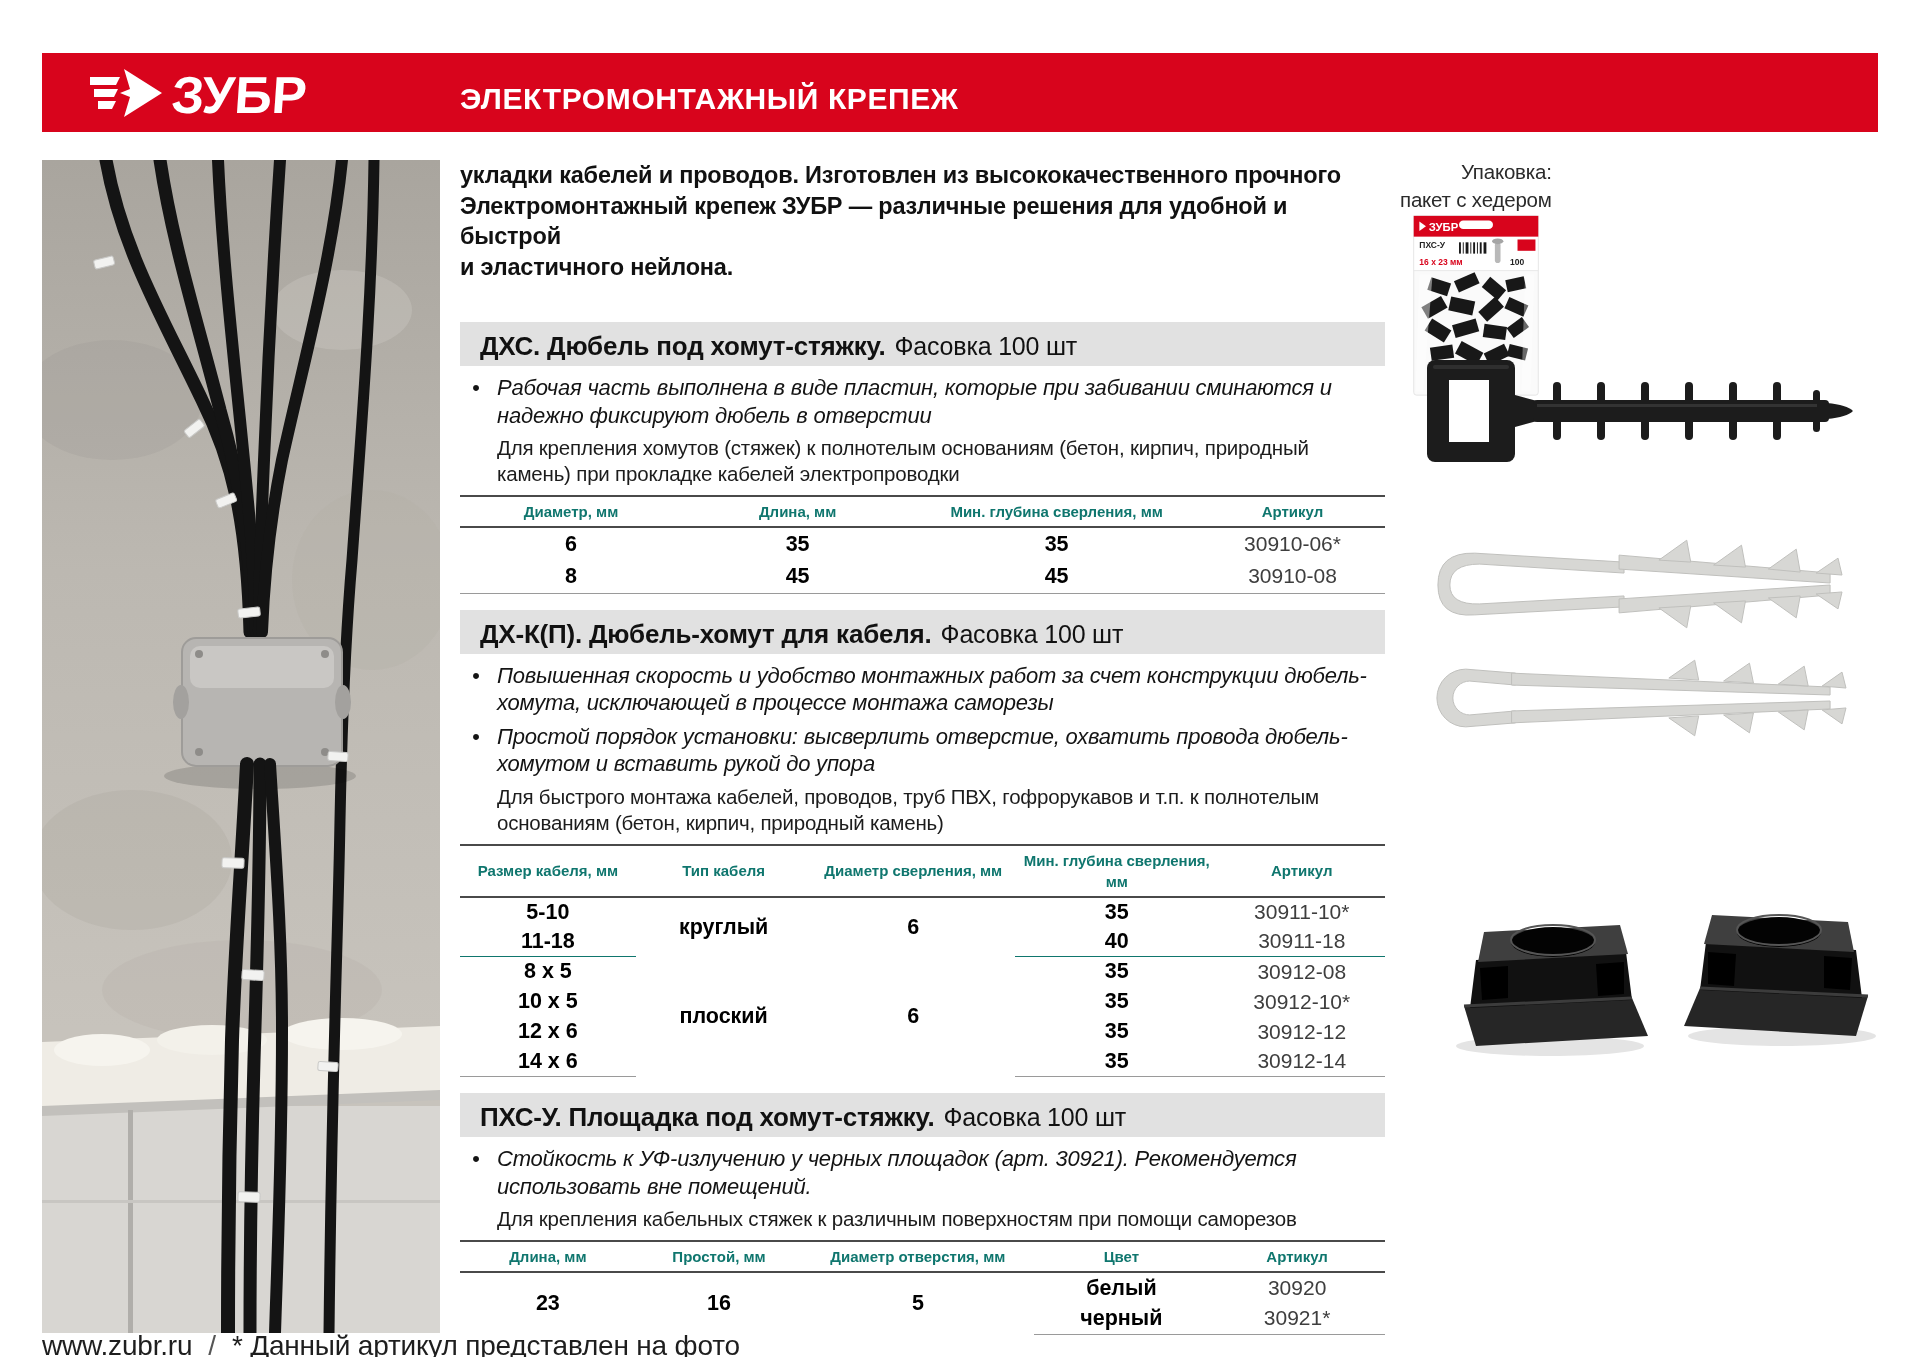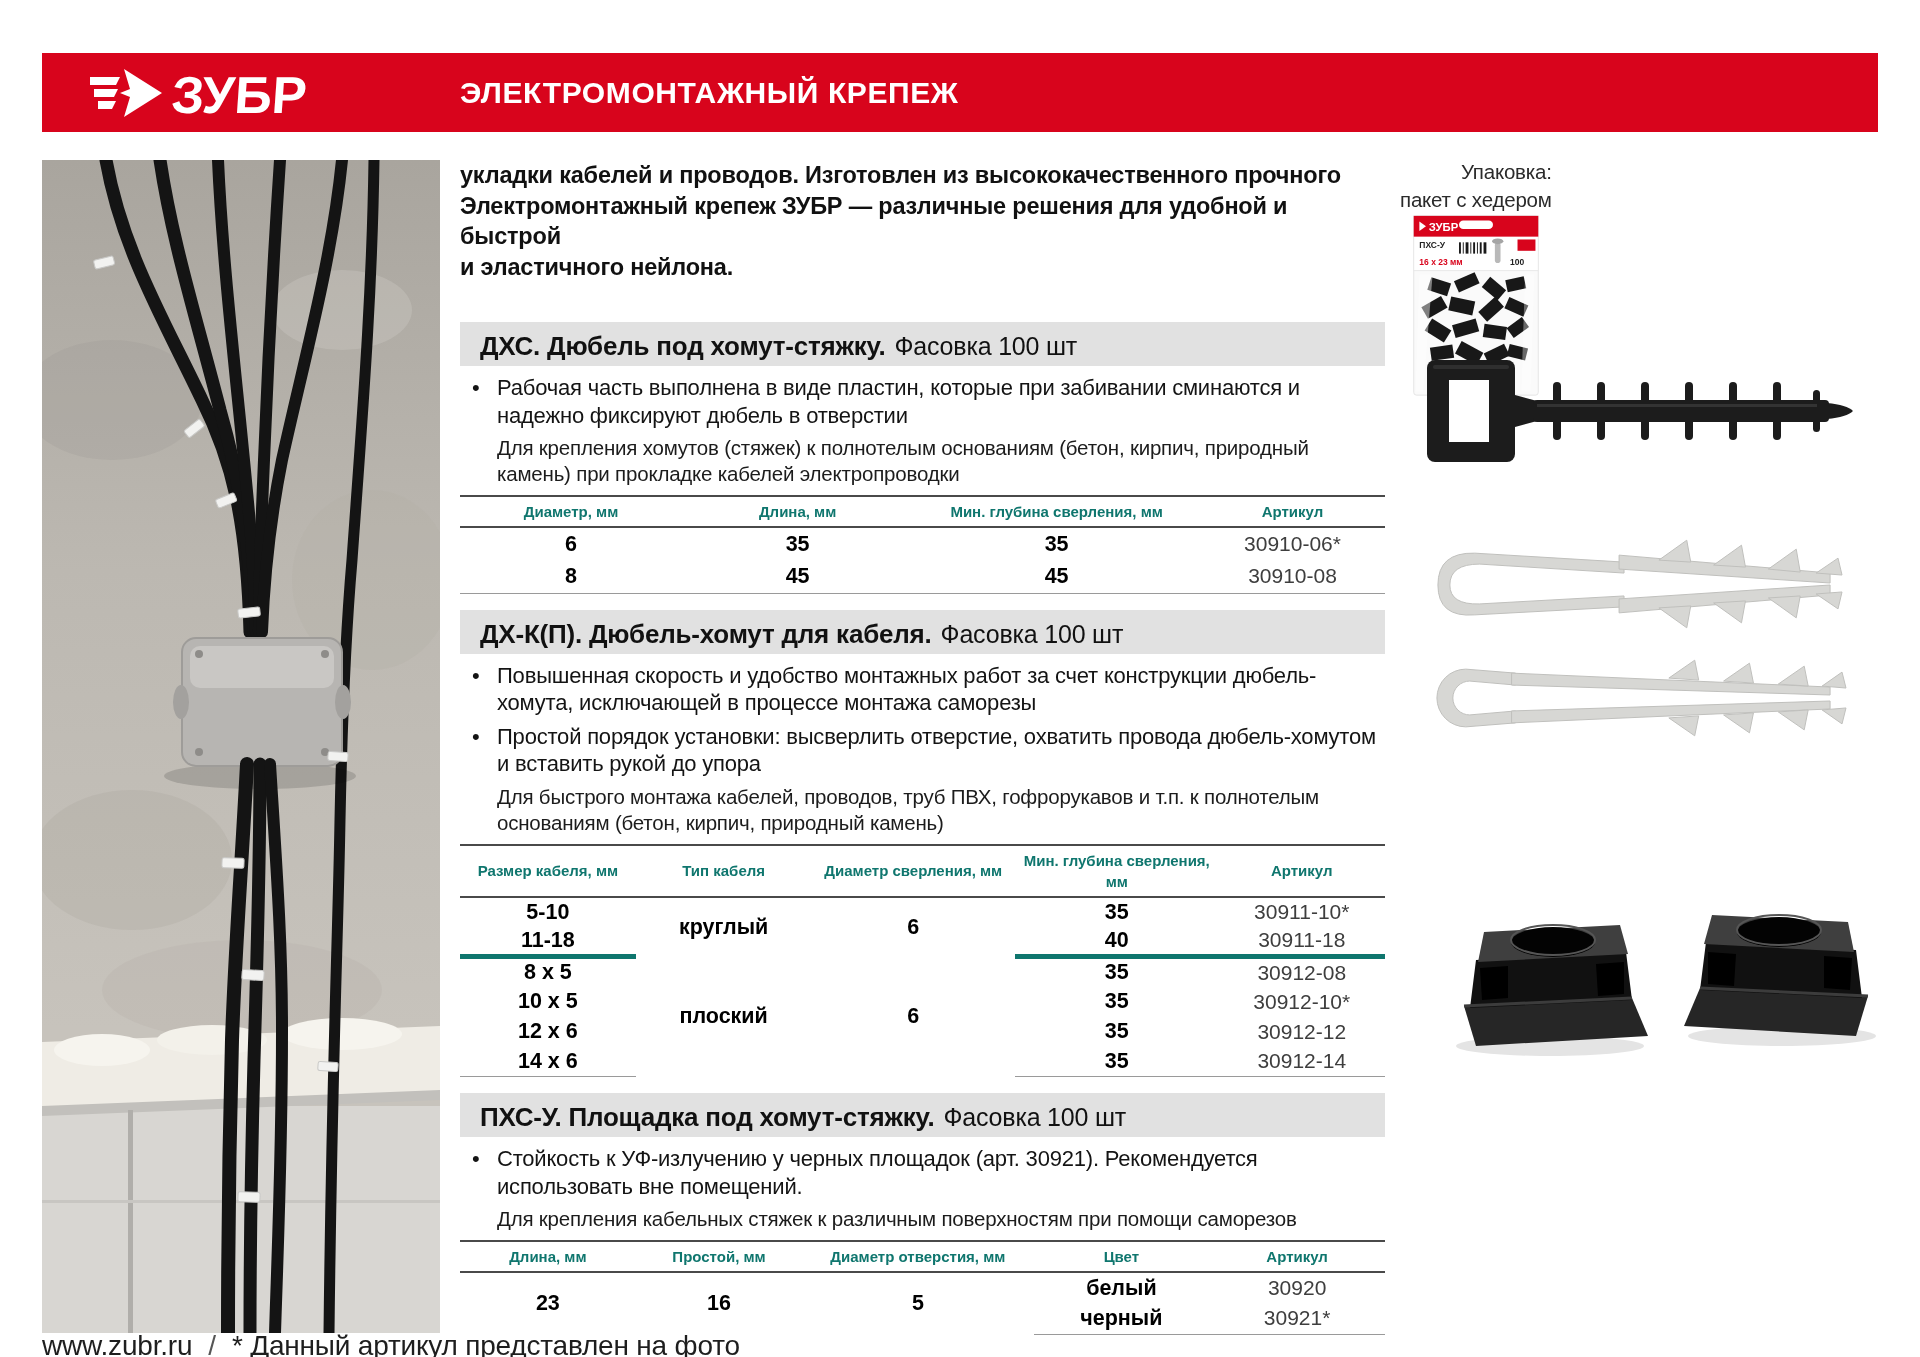--- a/index.html
+++ b/index.html
@@ -4,52 +4,52 @@
 <style>
   * { margin:0; padding:0; box-sizing:border-box; }
   html,body { width:1920px; height:1357px; background:#ffffff;
     font-family:"Liberation Sans", sans-serif; color:#111; }
   .page { position:absolute; inset:0; width:1920px; height:1357px; overflow:hidden; background:#fff; }
 
   
   .redbar { position:absolute; left:42px; right:42px; top:53px; height:79px;
     background:#d8041c; display:flex; align-items:center; }
   .logo-svg { margin-left:48px; width:310px; height:60px; }
-  .redbar-title { position:absolute; left:418px; top:0; height:79px; display:flex; align-items:center;
+  .redbar-title { position:absolute; left:418px; top:6px; height:79px; display:flex; align-items:center;
     font-size:30px; font-weight:bold; color:#fff; letter-spacing:.6px; }
 
   
   .photo { position:absolute; left:42px; top:160px; width:398px; height:1173px; }
   .photo svg { width:100%; height:100%; display:block; }
 
   
   .content { position:absolute; left:460px; top:160px; width:925px; }
   .intro { font-size:23.5px; font-weight:bold; line-height:30.5px; letter-spacing:-.2px; margin-bottom:40px; }
   .prod { margin-bottom:16px; }
   .sec-bar { background:#e1e1e1; height:44px; display:flex; align-items:baseline; padding:9px 12px 0 20px; margin-bottom:8px; }
   .sec-bar b { font-size:26px; letter-spacing:-.2px; }
   .sec-bar span { font-size:25px; margin-left:9px; letter-spacing:-.2px; }
-  ul.bullets { list-style:none; margin-bottom:4px; }
+  ul.bullets { list-style:none; margin-bottom:4px;font-style:italic; }
   ul.bullets li { position:relative; padding-left:37px; font-size:22px; line-height:27.5px;
     letter-spacing:-.2px; margin-bottom:6px; color:#141414; }
   ul.bullets li::before { content:"•"; position:absolute; left:12px; top:0; font-size:22px; }
   .note { padding-left:37px; font-size:20.5px; line-height:26px; letter-spacing:-.2px;
     color:#1c1c1c; margin:2px 0 8px 0; }
   table.spec { width:100%; border-collapse:collapse; table-layout:fixed; }
   table.spec th { border-top:2px solid #4a4a4a; border-bottom:2px solid #4a4a4a;
     font-size:15px; font-weight:bold; line-height:21px; text-align:center; vertical-align:middle;
     padding:4px 2px; color:#0f766e; }
   table.spec td { text-align:center; vertical-align:middle; padding:0 2px; }
   table.spec tbody tr:last-child td { border-bottom:1px solid #9a9a9a; }
   td.v { font-weight:bold; font-size:21.5px; color:#000; }
   td.art { font-size:21px; color:#3e3e3e; }
   .t1 td { height:33px; }
   .t2 th { height:52px; }
   .t2 td { height:30px; }
-  .t2 tr.g-end td { border-bottom:5px solid #0f766e; }
+  .t2 tr.g-end td { border-bottom:1px solid #0f766e; }
   .t3 td { height:31px; }
 
   
   .rightcol { position:absolute; left:1400px; top:152px; width:492px; height:1100px; }
   .pack-row { display:flex; justify-content:flex-end; align-items:flex-start;flex-direction:column; }
   .pack-text { text-align:right; font-size:20.5px; line-height:28px; color:#2b2b2b; margin:6px 8px 0 0; letter-spacing:-.2px; }
   .pack-img { width:152px; height:184px; }
   .prod-img { position:absolute; }
   .img-dowel   { left:25px; top:203px; width:430px; height:112px; }
   .img-clamp1  { left:20px; top:385px; width:428px; height:96px; }

